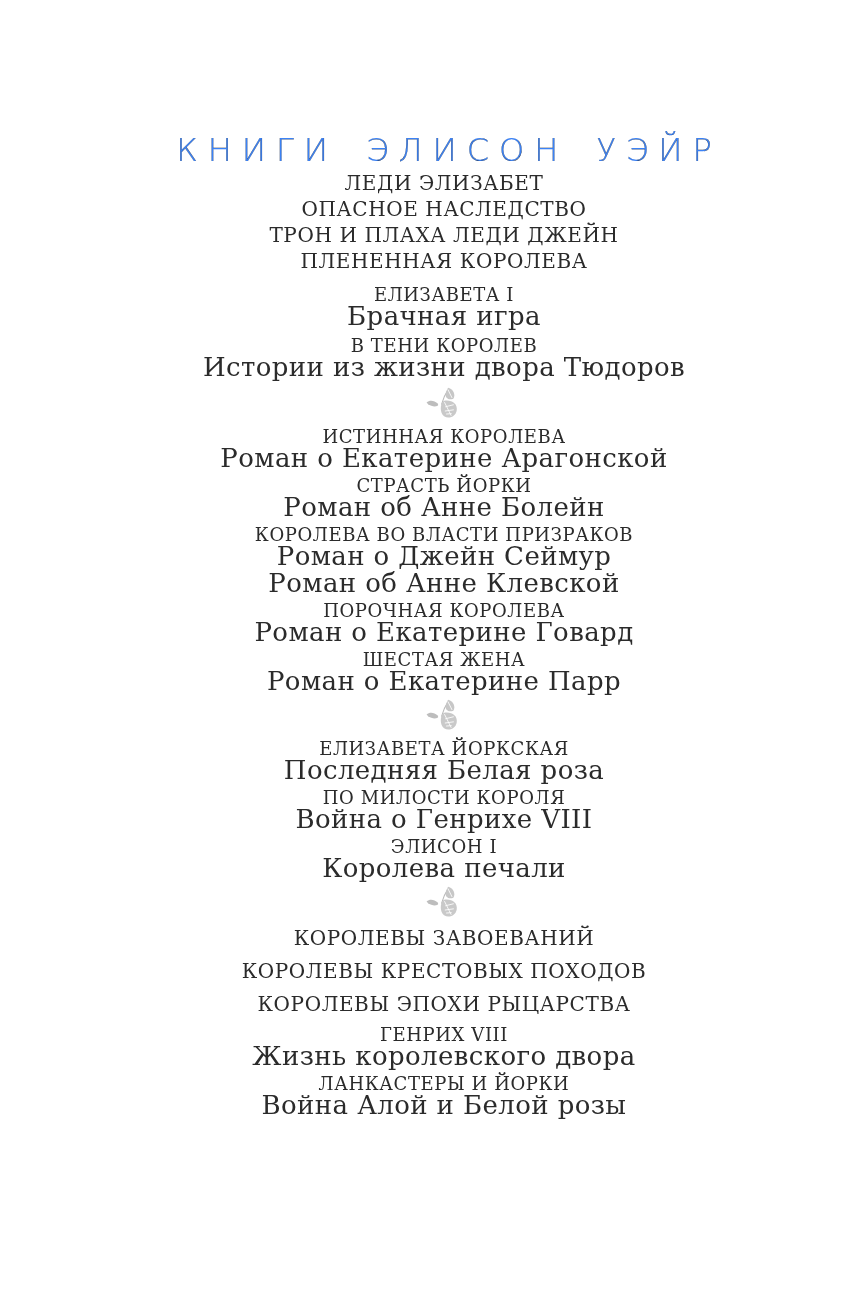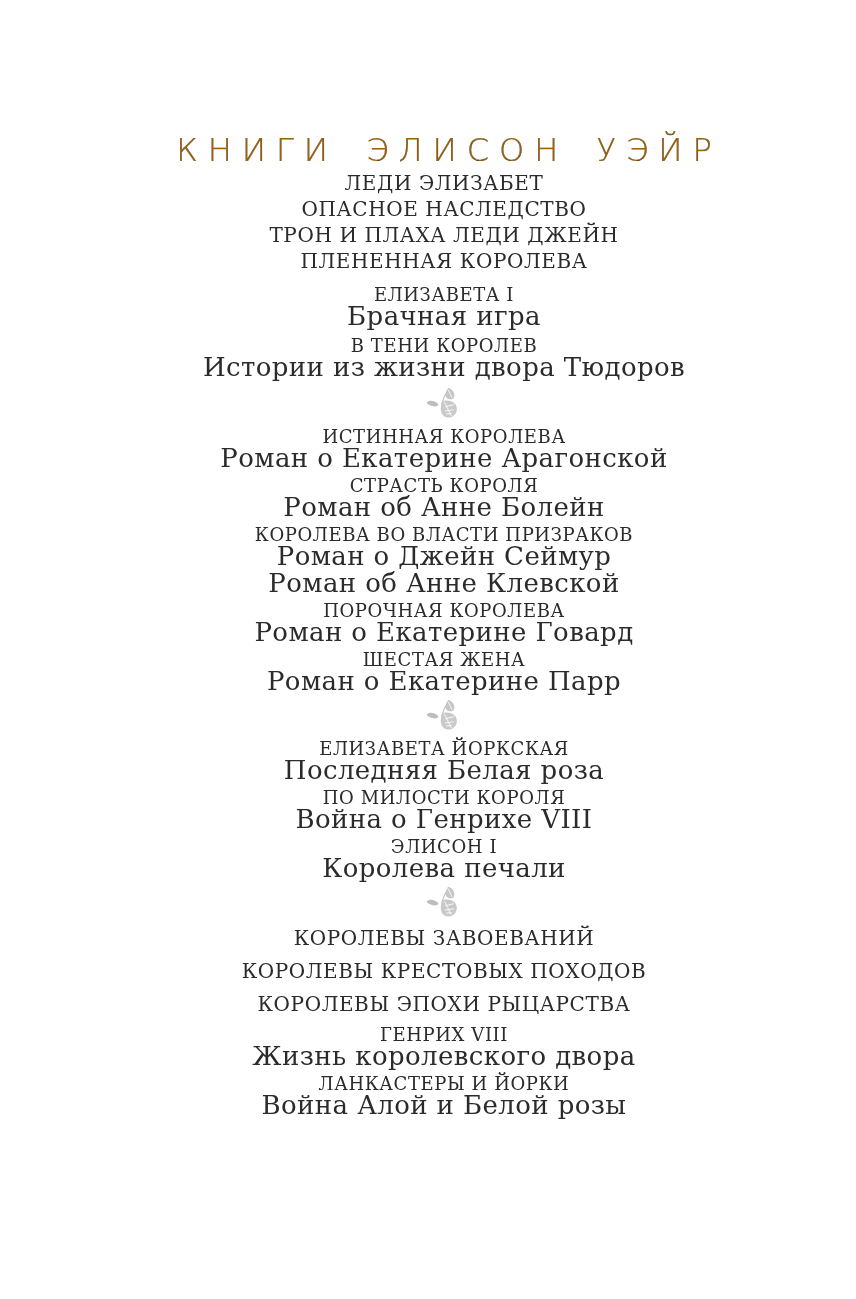--- a/index.html
+++ b/index.html
@@ -21,21 +21,21 @@
   }
   .main-title {
     margin: 0;
     font-family: "DejaVu Sans", "Liberation Sans", sans-serif;
     font-weight: 200;
     font-size: 32px;
     line-height: 40px;
     letter-spacing: 10px;
     word-spacing: 8px;
     padding-left: 10px;     
-    color: #a16207;
+    color: #3b82f6;
     -webkit-text-stroke: 0.2px #1e1e1e;
   }
   .sec { margin: 0; }
   .sec0-singles { }
   .single {
     font-size: 20px;
     line-height: 26px;
     letter-spacing: 0.6px;
   }
   .sec0-entries { margin-top: 10px; }
@@ -109,21 +109,21 @@
           <use href="#leafSprig"></use>
         </svg>
     </div>
 
     <div class="sec">
       <div class="entry">
         <div class="etitle">ИСТИННАЯ КОРОЛЕВА</div>
         <div class="esub">Роман о Екатерине Арагонской</div>
       </div>
       <div class="entry">
-        <div class="etitle">СТРАСТЬ КОРОЛЯ</div>
+        <div class="etitle">СТРАСТЬ ЙОРКИ</div>
         <div class="esub">Роман об Анне Болейн</div>
       </div>
       <div class="entry">
         <div class="etitle">КОРОЛЕВА ВО ВЛАСТИ ПРИЗРАКОВ</div>
         <div class="esub">Роман о Джейн Сеймур</div>
       </div>
       <div class="entry">
         <div class="esub">Роман об Анне Клевской</div>
       </div>
       <div class="entry">

